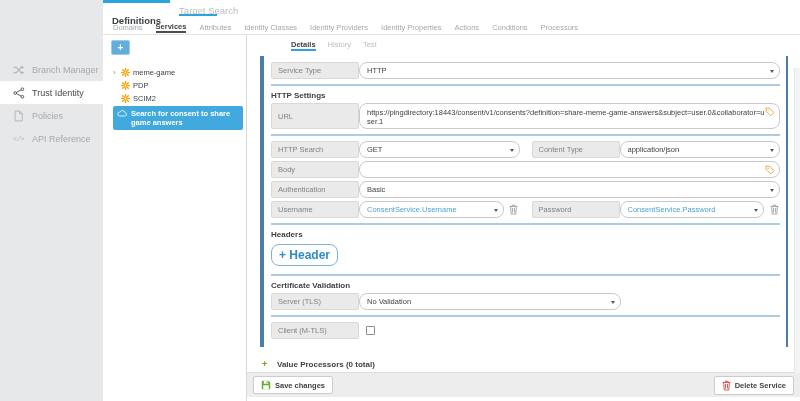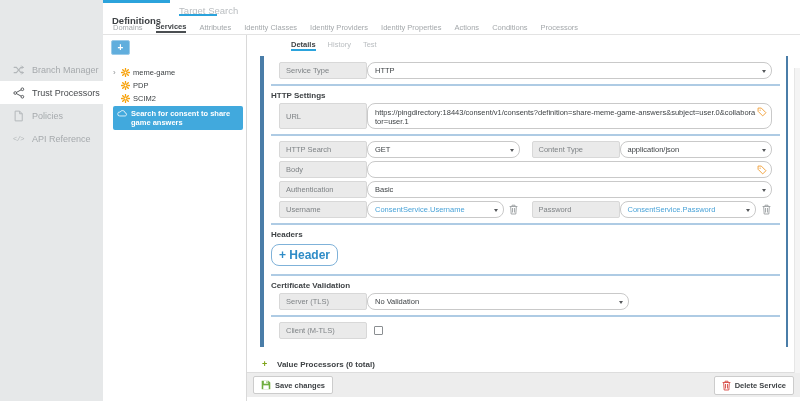--- a/index.html
+++ b/index.html
@@ -44,21 +44,21 @@
   
   .detail { flex:1; display:flex; flex-direction:column; min-width:0; position:relative; }
   .detail-tabs { display:flex; gap:12px; padding:5px 0 3px 7px;margin-left:37px; }
   .dtab { font-size:7.5px; cursor:pointer; color:#b9bdc0; }
   .dtab.active { color:#3e4245; font-weight:bold; border-bottom:2px solid #2ba3dc; }
 
   .dscroll { flex:1; overflow:hidden; padding:2px 12px 0 13px; }
   .scrolltrack { position:absolute; right:0; top:33px; bottom:28px; width:6px; background:#f4f4f4; border-left:1px solid #e6e6e6; }
 
   .card { border-left:4px solid #4a7da8; border-right:2px solid #4a7da8; padding:3px 6px 5px 7px; background:#fff; }
-  .frow { display:flex; align-items:stretch; margin:3px 8px; }
+  .frow { display:flex; align-items:stretch; margin:3px 0; }
   .fhalf { display:flex; flex:1; min-width:0; }
   .fhalf + .fhalf { margin-left:12px; }
   .flabel { flex:0 0 88px; background:#eaeaea; border:1px solid #d8d8d8; border-radius:2px; color:#7f8386; font-size:7.5px; padding:3px 6px; display:flex; align-items:center; }
   .fvalue { flex:1; min-width:0; background:#fff; border:1px solid #c9c9c9; border-radius:8px; color:#3e4245; font-size:7.5px; padding:3px 14px 3px 7px; position:relative; display:flex; align-items:center; white-space:nowrap; overflow:hidden; }
   .fvalue.tall { height:26px; align-items:flex-start; padding-top:4px; }
   .fvalue.blue { color:#4aa3d8; }
   .caret { position:absolute; right:5px; top:50%; margin-top:-1px; width:0; height:0; border-left:2.5px solid transparent; border-right:2.5px solid transparent; border-top:3.5px solid #55585b; }
   .tagbtn { position:absolute; right:4px; top:3px; cursor:pointer; }
   .trashbtn { flex:0 0 12px; display:flex; align-items:center; justify-content:center; margin-left:4px; cursor:pointer; }
   .divider { height:2px; background:#aecbe4; margin:5px 0; }
@@ -93,21 +93,21 @@
     </div>
     <div class="side-item active">
       <span class="sicon">
         <svg width="12" height="12" viewBox="0 0 16 16" fill="none" stroke-width="1.3">
           <circle cx="3" cy="8" r="1.8"></circle>
             <circle cx="12.5" cy="3" r="1.8"></circle>
             <circle cx="12.5" cy="13" r="1.8"></circle>
           <path d="M4.6 7.2 L11 3.7 M4.6 8.8 L11 12.3"></path>
         </svg>
       </span>
-      <span>Trust Processors</span>
+      <span>Trust Identity</span>
     </div>
     <div class="side-item">
       <span class="sicon">
         <svg width="11" height="12" viewBox="0 0 14 16" fill="none" stroke-width="1.3">
           <path d="M2.5 1.5 h6 l3.5 3.5 v9.5 h-9.5 z"></path>
             <path d="M8.5 1.5 v3.5 h3.5"></path>
         </svg>
       </span>
       <span>Policies</span>
     </div>

